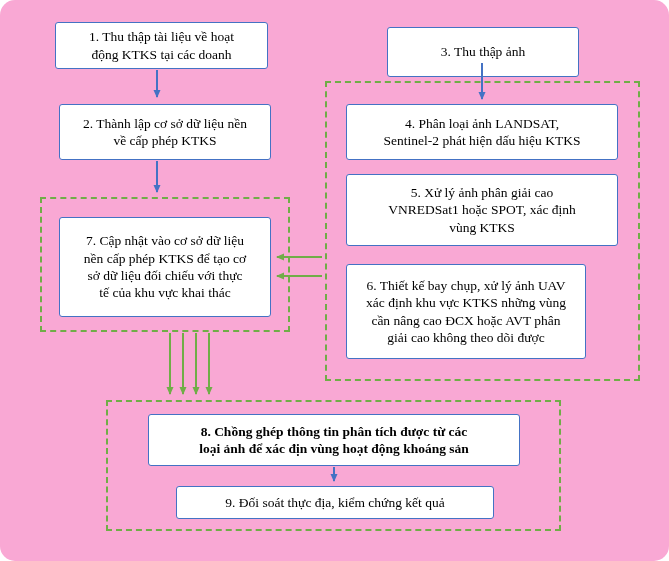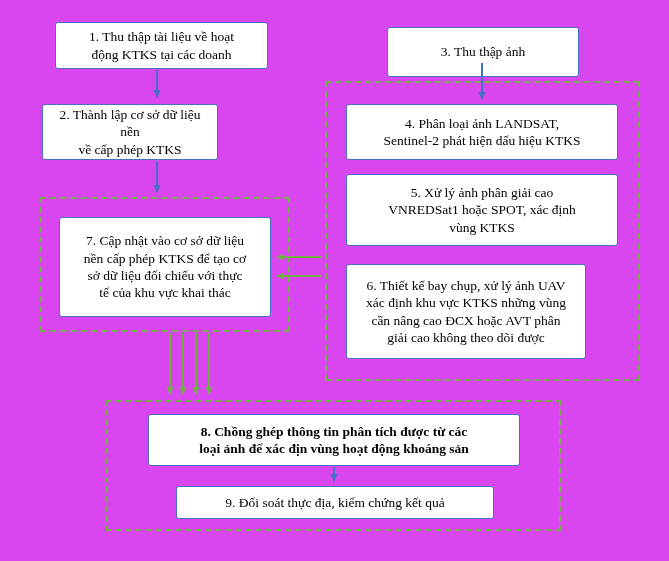--- a/index.html
+++ b/index.html
@@ -5,22 +5,23 @@
   * { box-sizing: border-box; margin: 0; padding: 0; }
   html, body { background: #ffffff; }
   body {
     font-family: "Liberation Serif", "DejaVu Serif", serif;
     color: #000;
   }
   .canvas {
     position: relative;
     width: 669px;
     height: 561px;
-    background: #d946ef;
+    background: #f9a8d4;
     overflow: hidden;
+    border-radius: 15px;
   }
   .group {
     position: absolute;
     border: 2px dashed #70AD47;
     background: transparent;
     z-index: 1;
   }
   .box {
     position: absolute;
     border: 1.6px solid #4472C4;
@@ -51,21 +52,21 @@
 
   <div class="group" style="left:325px; top:81px; width:315px; height:300px;"></div>
   <div class="group" style="left:40px; top:197px; width:250px; height:135px;"></div>
   <div class="group" style="left:106px; top:400px; width:455px; height:131px;"></div>
 
   <div class="box" style="left:55px; top:22px; width:213px; height:47px;">1. Thu thập tài liệu về hoạt
 động KTKS tại các doanh</div>
 
   <div class="box" style="left:387px; top:27px; width:192px; height:50px;">3. Thu thập ảnh</div>
 
-  <div class="box" style="left:42px; top:104px; width:176px; height:56px;">2. Thành lập cơ sở dữ liệu nền
+  <div class="box" style="left:59px; top:104px; width:212px; height:56px;">2. Thành lập cơ sở dữ liệu nền
 về cấp phép KTKS</div>
 
   <div class="box" style="left:346px; top:104px; width:272px; height:56px;">4. Phân loại ảnh LANDSAT,
 Sentinel-2 phát hiện dấu hiệu KTKS</div>
 
   <div class="box" style="left:346px; top:174px; width:272px; height:72px;">5. Xử lý ảnh phân giải cao
 VNREDSat1 hoặc SPOT, xác định
 vùng KTKS</div>
 
   <div class="box" style="left:346px; top:264px; width:240px; height:95px;">6. Thiết kế bay chụp, xử lý ảnh UAV

